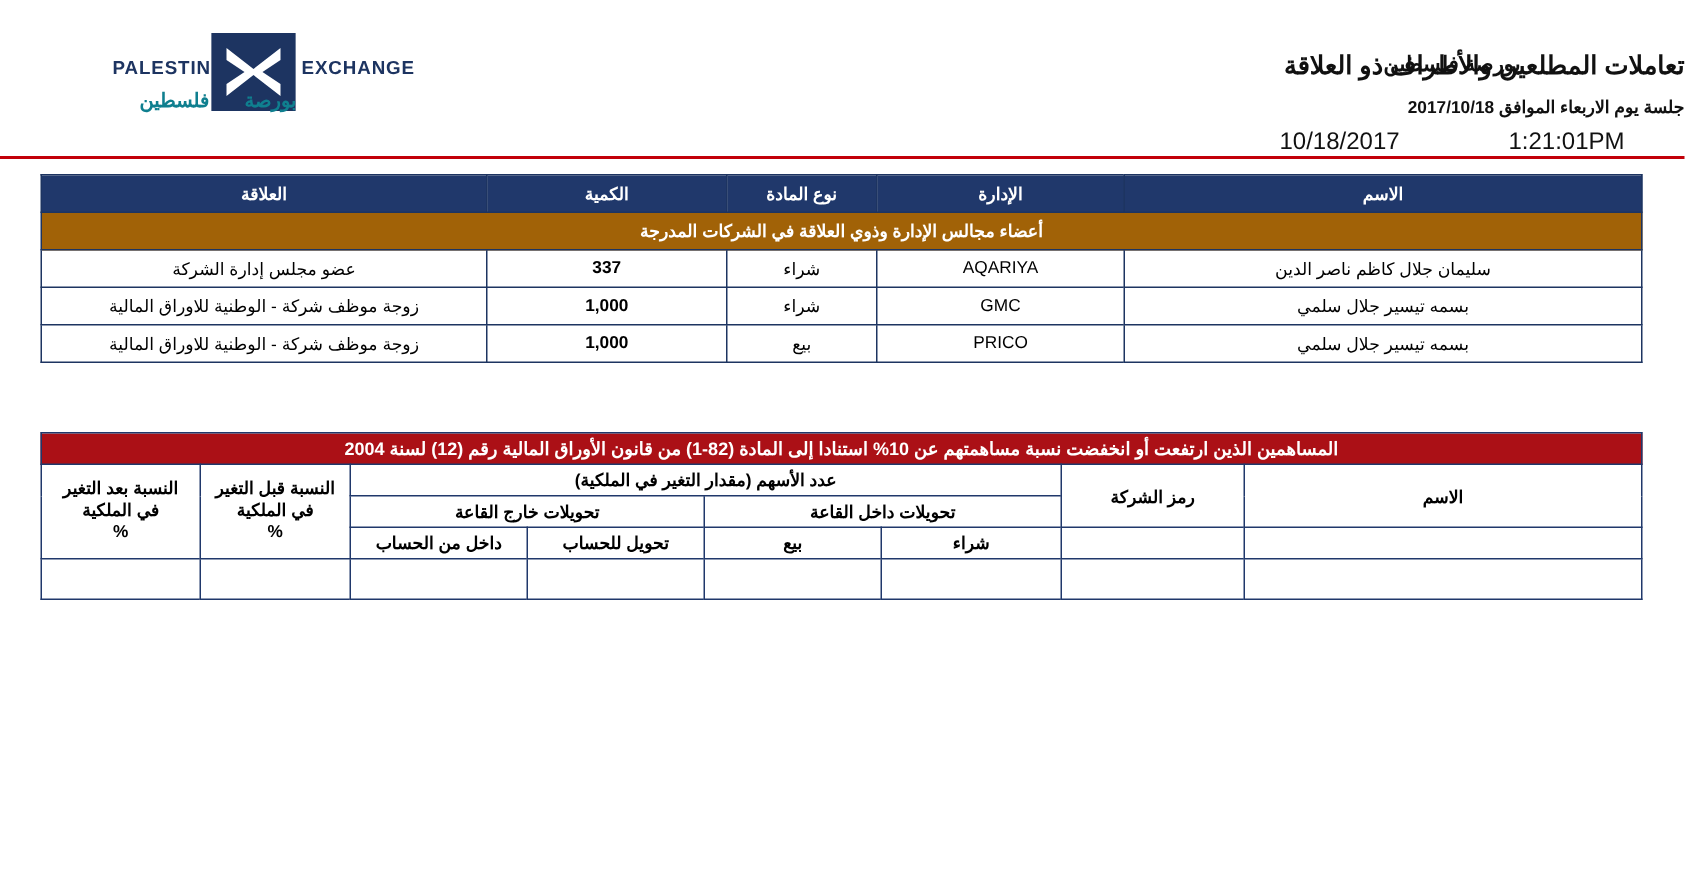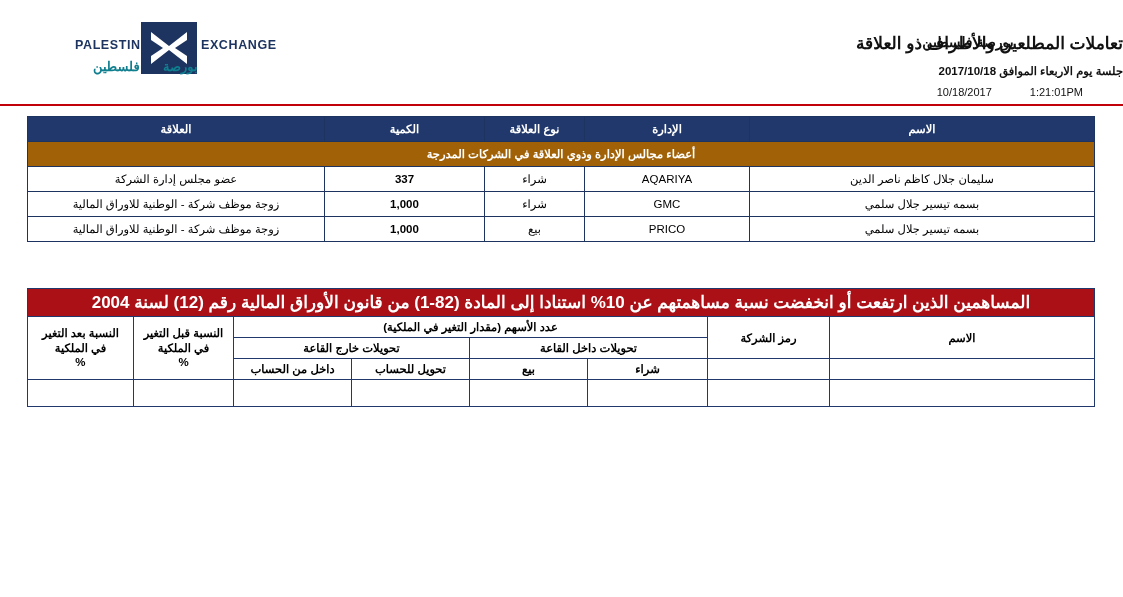--- a/index.html
+++ b/index.html
@@ -106,25 +106,25 @@
     text-align: center;
     width: 230px;
   }
   .right-block .company {
     font-size: 14px;
     font-weight: bold;
     color: #111;
   }
   .right-block .datetime {
     margin-top: 36px;
-    font-size: 11px;
+    font-size: 16px;
     color: #111;
     direction: ltr;
     display: flex;
-    justify-content: flex-end;
+    justify-content: space-between;
     gap: 38px;
   }
 
   .hr-red {
     position: absolute;
     left: 0;
     right: 0;
     top: 104px;
     height: 2px;
     background: #c20009;
@@ -176,21 +176,21 @@
     top: 288px;
     width: 1067px;
   }
   table.t2 {
     border-collapse: collapse;
     width: 100%;
     table-layout: fixed;
   }
   table.t2 td, table.t2 th {
     border: 1px solid #20386b;
-    font-size: 17px;
+    font-size: 12px;
     text-align: center;
     padding: 3px 4px;
   }
   .banner {
     background: #ab1016;
     color: #fff;
     font-weight: bold;
     font-size: 12px;
     text-align: center;
     padding: 6px 4px;
@@ -248,21 +248,21 @@
         <col style="width:345px">
         <col style="width:165px">
         <col style="width:100px">
         <col style="width:160px">
         <col style="width:297px">
       </colgroup>
       <thead>
         <tr>
           <th>الاسم</th>
           <th>الإدارة</th>
-          <th>نوع العلاقة</th>
+          <th>نوع المادة</th>
           <th>الكمية</th>
           <th>العلاقة</th>
         </tr>
       </thead>
       <tbody>
         <tr>
           <td class="section" colspan="5">أعضاء مجالس الإدارة وذوي العلاقة في الشركات المدرجة</td>
         </tr>
         <tr>
           <td class="val">سليمان جلال كاظم ناصر الدين</td>

